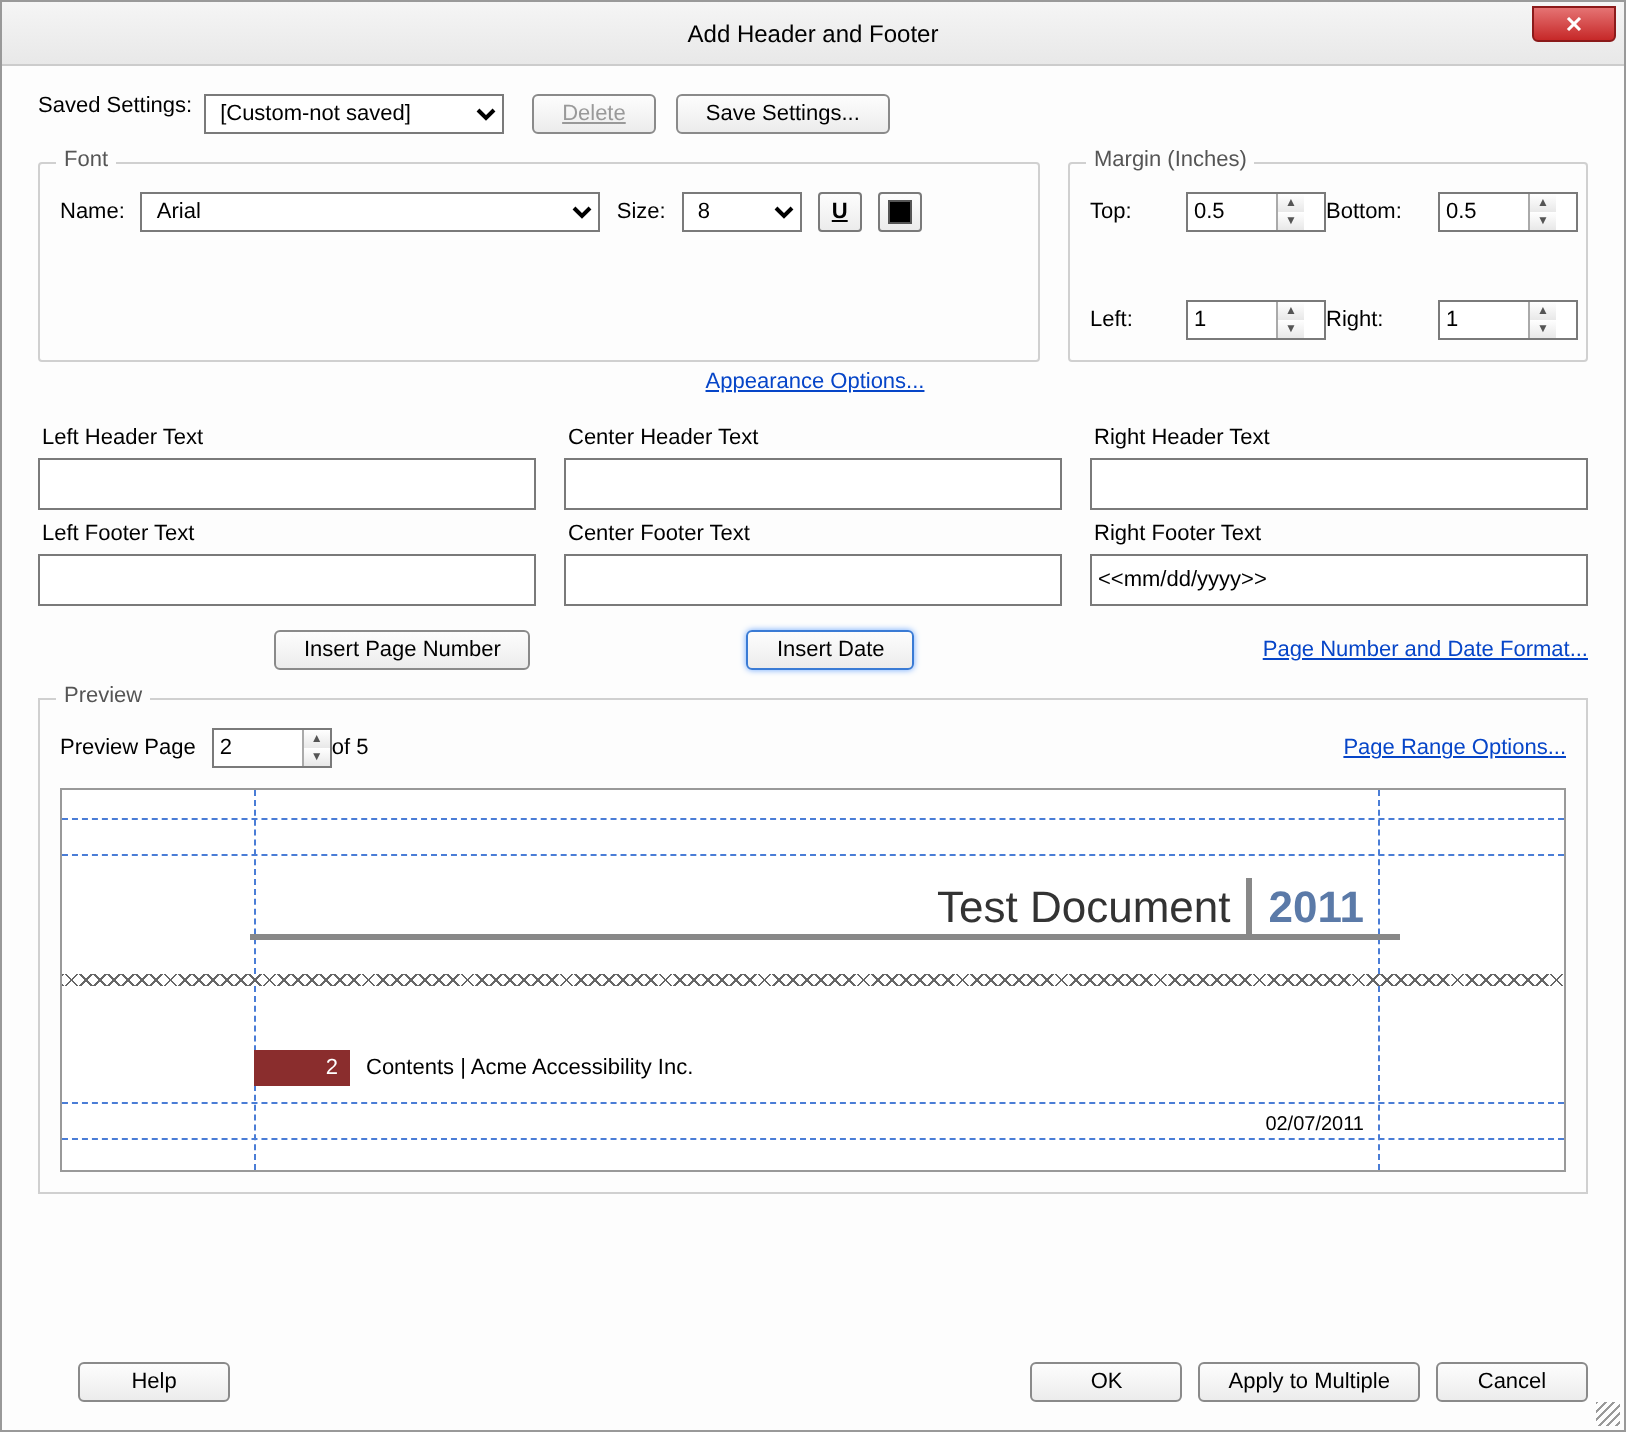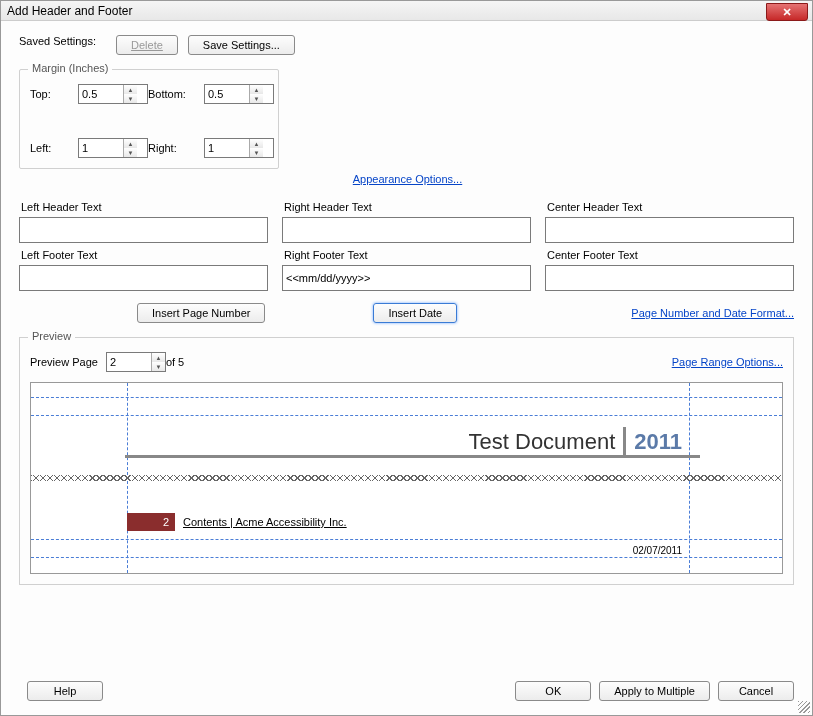--- a/index.html
+++ b/index.html
@@ -1,18 +1,18 @@
 <!DOCTYPE html>
 <html><head>
 <meta charset="utf-8">
 <style>
 * { box-sizing: border-box; font-family: "Segoe UI", Tahoma, Arial, sans-serif; }
 body { margin: 0; background: #fff; font-size: 11px; color: #000; }
 .window { width: 813px; height: 716px; border: 1px solid #999; background: #fdfdfd; position: relative; }
-.titlebar { height: 20px; background: linear-gradient(#f5f5f5, #e8e8e8); display: flex; align-items: center; padding: 0 6px; border-bottom: 1px solid #ccc; position: relative; }
+.titlebar { height: 32px; background: linear-gradient(#f5f5f5, #e8e8e8); display: flex; align-items: center; padding: 0 6px; border-bottom: 1px solid #ccc; position: relative; justify-content: center; }
 .titlebar .title { font-size: 12px; }
 .close-btn { position: absolute; right: 4px; top: 2px; width: 42px; height: 18px; background: linear-gradient(#e57373,#c62828); color: #fff; border: 1px solid #8b1a1a; border-radius: 0 0 3px 3px; display: flex; align-items: center; justify-content: center; font-weight: bold; font-size: 11px; cursor: pointer; }
 .content { padding: 14px 18px 8px 18px; }
 .row { display: flex; align-items: flex-start; }
 .label { margin-right: 6px; }
 .btn { background: linear-gradient(#fdfdfd,#ececec); border: 1px solid #8a8a8a; border-radius: 3px; padding: 3px 14px; font-size: 11px; cursor: pointer; }
 .btn:disabled, .btn.disabled { color: #999; text-decoration: underline; }
 .btn.highlight { border: 1px solid #3a7bd5; box-shadow: 0 0 3px #6fa8ff; }
 select, input[type=text] { border: 1px solid #7a7a7a; background: #fff; font-size: 11px; padding: 2px 3px; height: 20px; }
 .fieldset { border: 1px solid #d0d0d0; border-radius: 2px; position: relative; padding: 14px 10px 10px 10px; }
@@ -50,49 +50,67 @@
 .zigzag { height: 6px; background: repeating-linear-gradient(135deg,#666 0 1px,transparent 1px 5px), repeating-linear-gradient(45deg,#666 0 1px,transparent 1px 5px); background-color: #fff; }
 .guide-h { position: absolute; left: 0; right: 0; border-top: 1px dashed #4a7dd6; }
 .guide-v { position: absolute; top: 0; bottom: 0; border-left: 1px dashed #4a7dd6; }
 .doc-title { position: absolute; right: 100px; top: 44px; font-family: "Cambria", Georgia, serif; font-size: 22px; display: flex; align-items: center; gap: 8px; }
 .doc-title .bar { width: 3px; height: 30px; background: #888; }
 .doc-title .year { color: #5b7aa8; font-weight: bold; }
 .doc-title-main { color: #333; }
 .title-underline { position: absolute; left: 94px; right: 82px; top: 72px; height:3px; background:#888; }
 .pg-block { position: absolute; left: 96px; top: 32px; display: flex; align-items: center; font-size: 11px; }
 .pg-num { background: #8a2d2d; color: #fff; width: 48px; text-align: right; padding: 3px 6px; }
-.pg-text { margin-left: 8px; text-decoration: underline; }
+.pg-text { margin-left: 8px; }
 .date-stamp { position: absolute; right: 100px; top: 64px; font-size: 10px; }
-.bottom-bar { position: absolute; left: 0; right: 0; bottom: 0; padding: 10px 18px 14px 18px; display: flex; align-items: center; background: #fdfdfd; }
+.bottom-bar { position: absolute; left: 12px; right: 0; bottom: 0; padding: 10px 18px 14px 18px; display: flex; align-items: center; background: #fdfdfd; }
 .bottom-bar .spacer { flex: 1; }
 .bottom-bar .btn { min-width: 76px; text-align: center; margin-left: 8px; }
 .resize-grip { position:absolute; right:2px; bottom:2px; width:12px; height:12px; background: repeating-linear-gradient(135deg,#999 0 1px, transparent 1px 3px); }
 </style>
 </head>
 <body>
 
 <div class="window">
   <div class="titlebar">
     <span class="title">Add Header and Footer</span>
     <div class="close-btn">
       <span>✕</span>
     </div>
   </div>
 
   <div class="content">
 
     <div class="row saved-row">
       <span class="label">Saved Settings:</span>
+      <select>
+        <option>[Custom-not saved]</option>
+      </select>
       <span style="width:14px"></span>
       <button class="btn disabled">Delete</button>
       <span style="width:10px"></span>
       <button class="btn">Save Settings...</button>
     </div>
 
     <div class="font-margin-row">
+      <div class="fieldset font-box">
+        <div class="legend">Font</div>
+        <div class="font-inner">
+          <span>Name:</span>
+          <select class="font-name"><option>Arial</option></select>
+          <span>Size:</span>
+          <select class="font-size"><option>8</option></select>
+          <div class="icon-btn">
+              <span class="u-line">U</span>
+            </div>
+          <div class="icon-btn">
+              <div class="color-swatch"></div>
+            </div>
+        </div>
+      </div>
 
       <div class="fieldset margin-box">
         <div class="legend">Margin (Inches)</div>
         <div class="margin-grid">
           <span>Top:</span>
           <span class="spinner">
               <input value="0.5" style="">
               <span class="arrows">
                 <div>▲</div>
                 <div>▼</div>
@@ -131,30 +149,30 @@
     </div>
 
     <div class="hf-grid">
       <div class="hf-col">
         <div class="hf-label">Left Header Text</div>
         <input type="text" value="" style="">
         <div class="hf-label">Left Footer Text</div>
         <input type="text" value="" style="">
       </div>
       <div class="hf-col">
+        <div class="hf-label">Center Header Text</div>
+        <input type="text" value="" style="">
+        <div class="hf-label">Center Footer Text</div>
+        <input type="text" value="" style="">
+      </div>
+      <div class="hf-col">
         <div class="hf-label">Right Header Text</div>
         <input type="text" value="" style="">
         <div class="hf-label">Right Footer Text</div>
         <input type="text" value="&lt;&lt;mm/dd/yyyy&gt;&gt;" style="">
-      </div>
-      <div class="hf-col">
-        <div class="hf-label">Center Header Text</div>
-        <input type="text" value="" style="">
-        <div class="hf-label">Center Footer Text</div>
-        <input type="text" value="" style="">
       </div>
     </div>
 
     <div class="insert-row">
       <button class="btn left-btn">Insert Page Number</button>
       <button class="btn mid-btn highlight">Insert Date</button>
       <span class="link right-link">Page Number and Date Format...</span>
     </div>
 
     <div class="preview">

